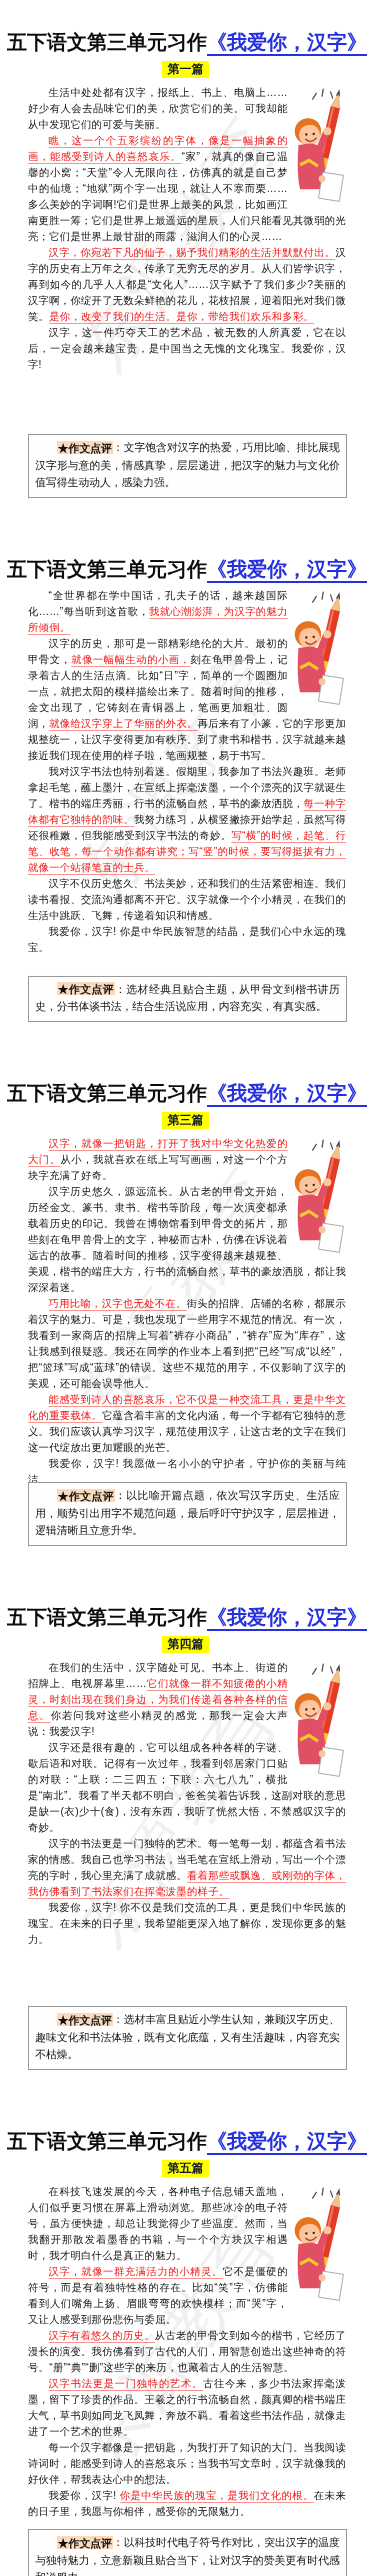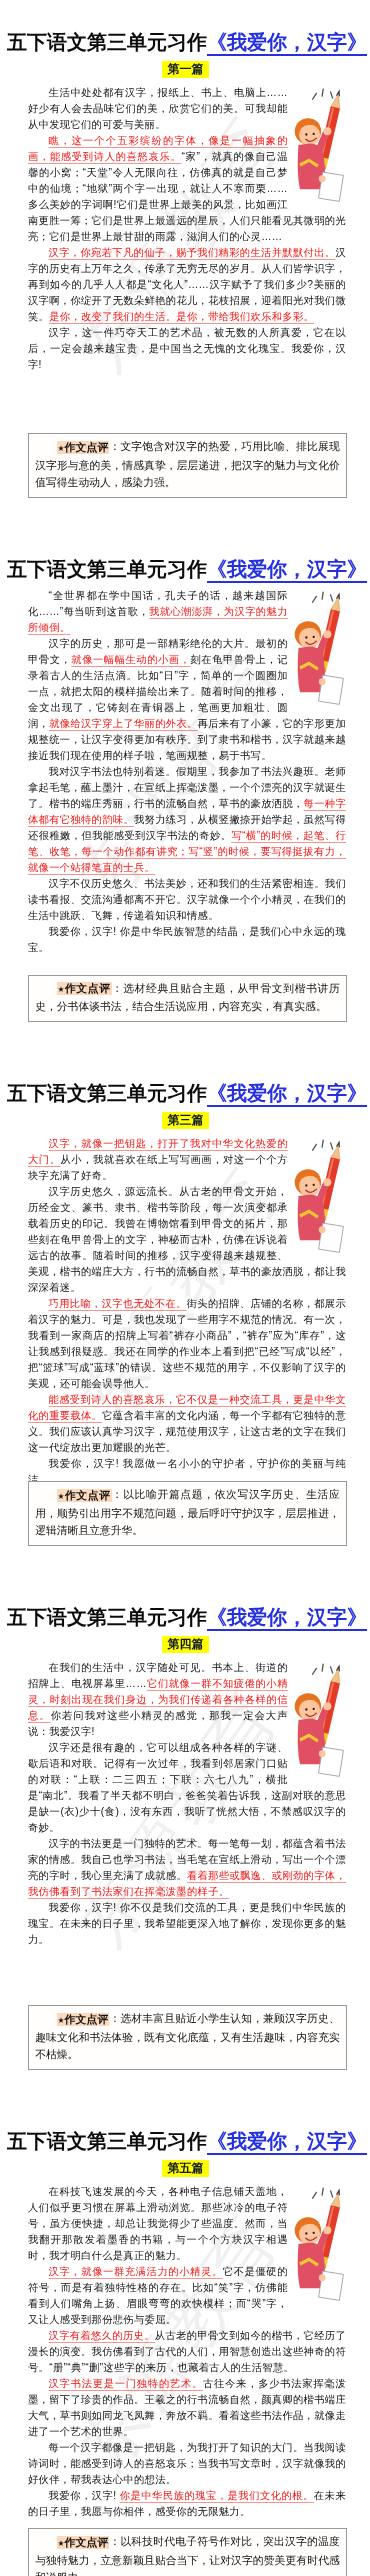--- a/index.html
+++ b/index.html
@@ -100,21 +100,20 @@
     font-size:10.8px;
     line-height:17.5px;
     text-align:justify;
     text-indent:2em;
     font-family:"Liberation Serif","DejaVu Serif",serif;
   }
   .review-label{
     background:#fbd9bd;
     font-weight:bold;
     padding:0.5px 1px;
-    font-family:Liberation Mono, monospace;
   }
   .hidden-defs{position:absolute;width:0;height:0;overflow:hidden;}
 </style>
 </head>
 <body>
 
 <svg class="hidden-defs" aria-hidden="true">
   <defs>
     <g id="boy-def">
 

